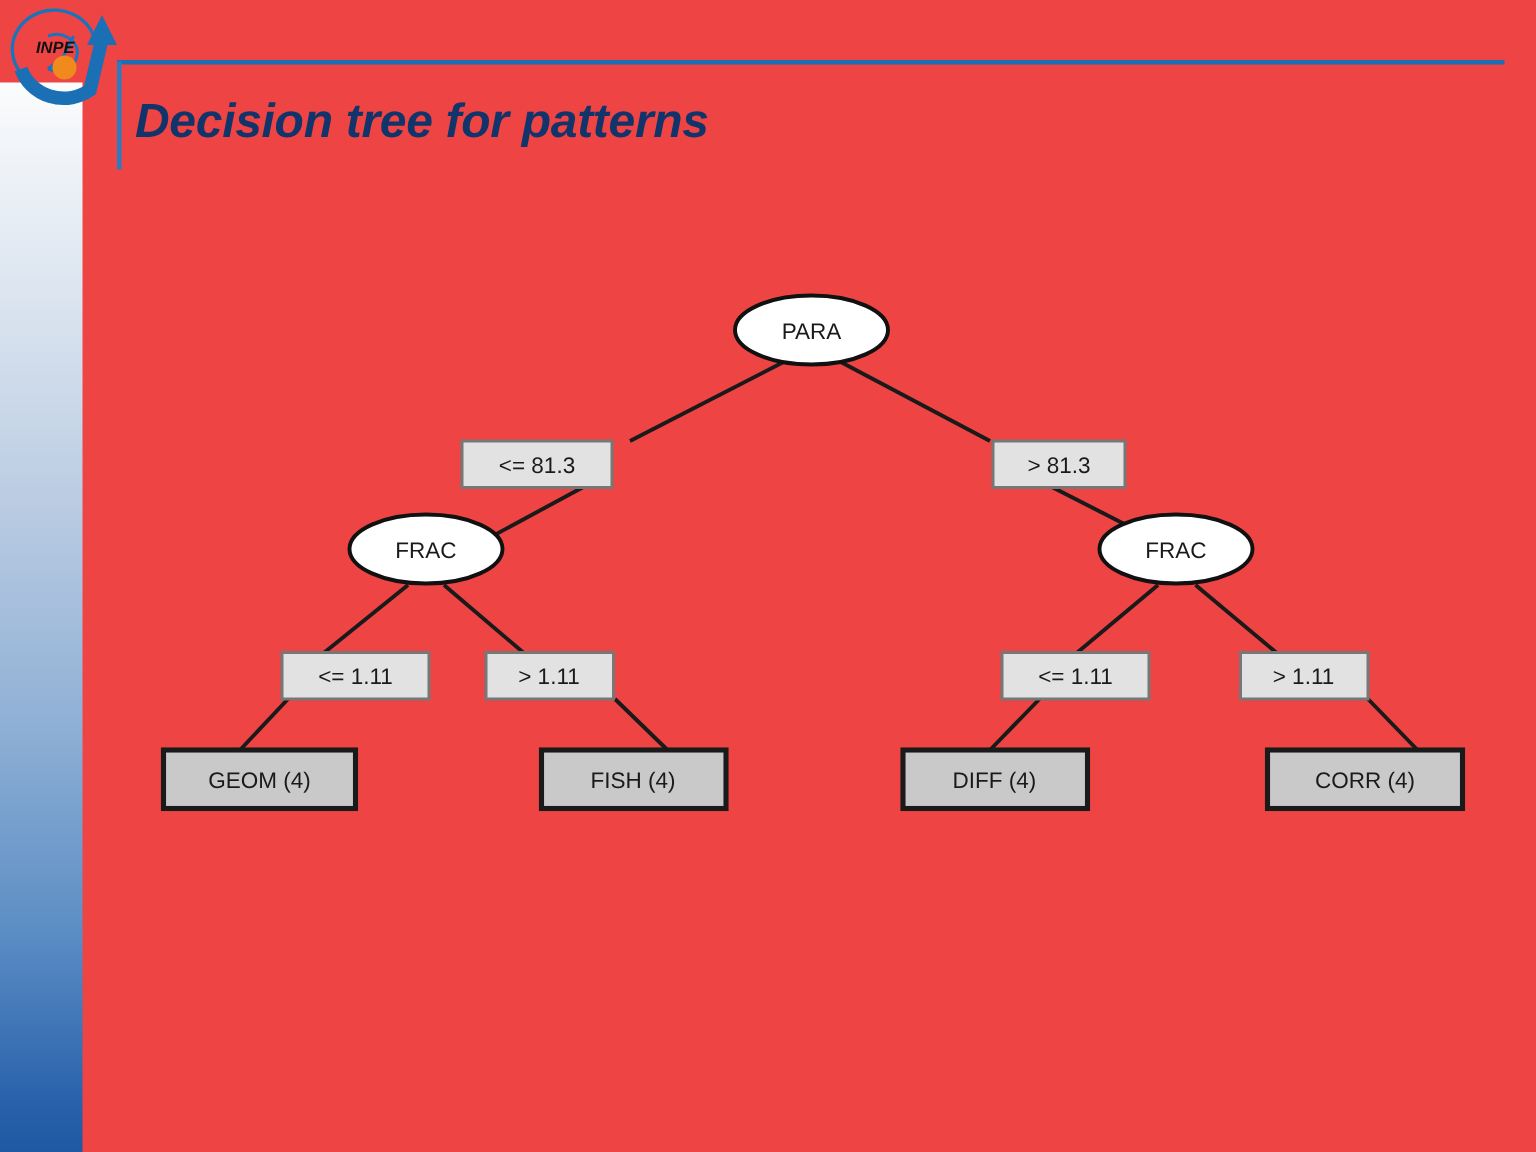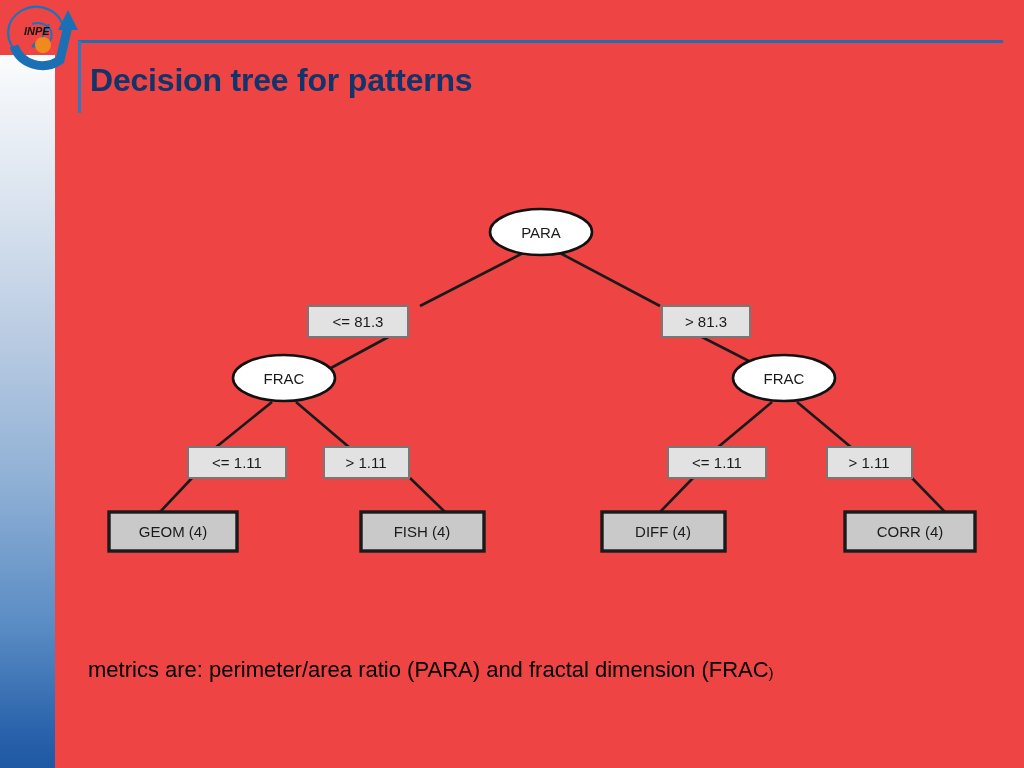--- a/index.html
+++ b/index.html
@@ -64,26 +64,27 @@
   
   .slide-title {
     position: absolute;
     left: 90px;
     top: 62px;
     font-size: 32px;
     font-weight: bold;
     color: #11356b;
     letter-spacing: -0.2px;
     white-space: nowrap;
+    font-style: italic;
   }
   
   .tree-wrap {
     position: absolute;
     left: 100px;
-    top: 190px;
+    top: 178px;
     width: 900px;
     height: 370px;
   }
   .tree-svg {
     position: absolute;
     left: 0;
     top: 0;
   }
   .node-label {
     font-family: "Liberation Sans", sans-serif;
@@ -207,17 +208,14 @@
         <text class="node-label" x="563" y="347" text-anchor="middle" font-size="15">DIFF (4)</text>
       </g>
       <g>
         <rect x="745" y="322" width="130" height="39" fill="#c9c9c9" stroke="#1a1a1a" stroke-width="3.4"></rect>
         <text class="node-label" x="810" y="347" text-anchor="middle" font-size="15">CORR (4)</text>
       </g>
 
     </svg>
   </div>
 
-  <div class="caption">
-    <span>metrics are: perimeter/area ratio (PARA) and fractal dimension (FRAC</span><span class="tail">)</span>
-  </div>
 
 </div>
 
 </body></html>

